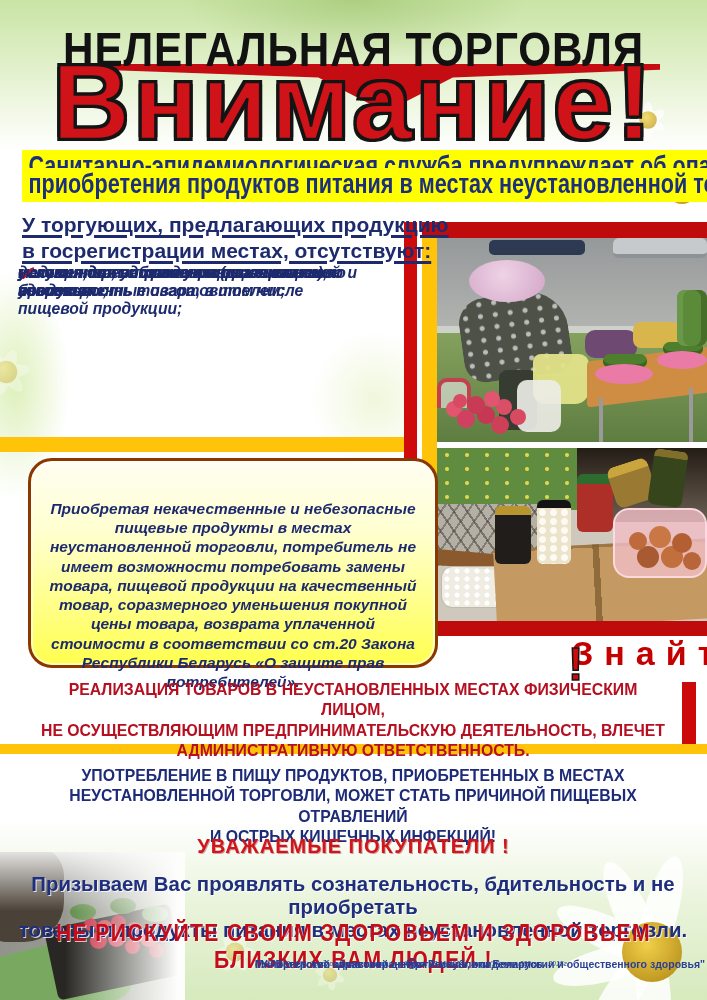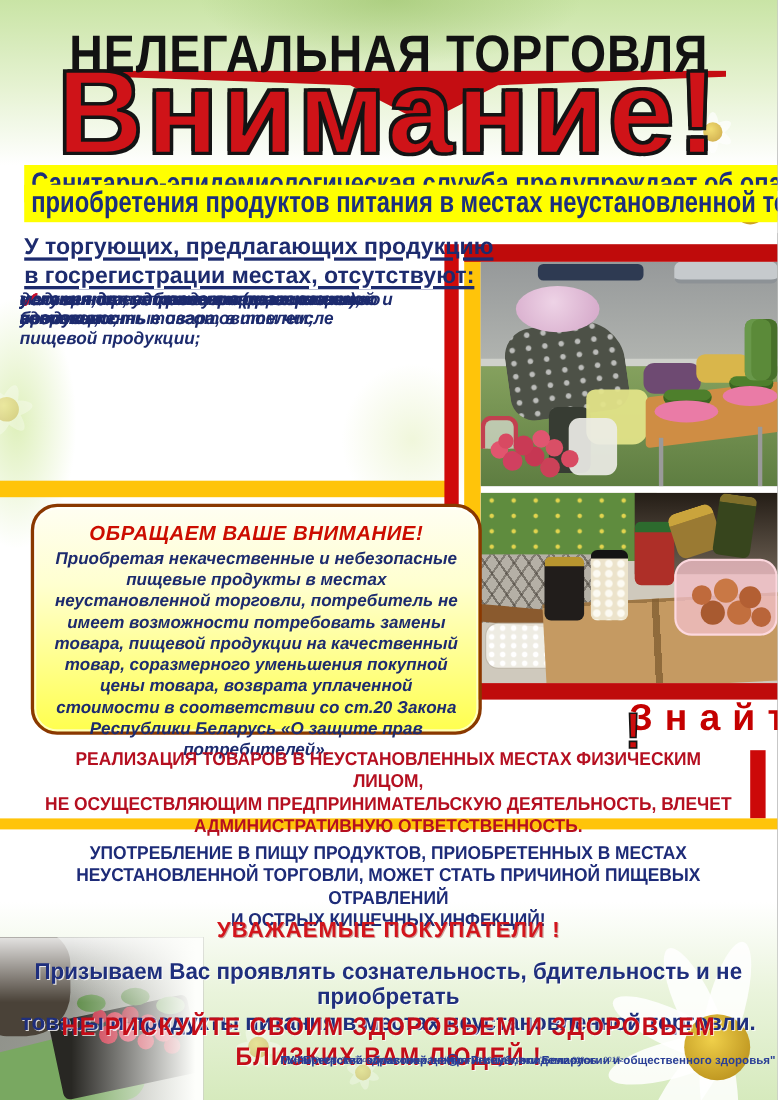--- a/index.html
+++ b/index.html
@@ -360,21 +360,20 @@
     <div class="jar jar-garlic"></div>
     <div class="jar jar-red"></div>
     <div class="jar jar-gold"></div>
     <div class="jar jar-green"></div>
     <div class="p2-onionbag">
       <div class="p2-onions"></div>
     </div>
   </div>
 
   <div class="notice-box">
-    <div class="notice-title">ОБРАЩАЕМ ВАШЕ ВНИМАНИЕ!</div>
     <div class="notice-body">Приобретая некачественные и небезопасные пищевые продукты в местах неустановленной торговли, потребитель не имеет возможности потребовать замены товара, пищевой продукции на качественный товар, соразмерного уменьшения покупной цены товара, возврата уплаченной стоимости в соответствии со ст.20 Закона Республики Беларусь «О защите прав потребителей».</div>
   </div>
 
   <div class="know">
     <span class="word">Знайте</span>
       <span class="excl">!</span>
   </div>
 
   <div class="admin-warning">
     <div style="position:relative">РЕАЛИЗАЦИЯ ТОВАРОВ В НЕУСТАНОВЛЕННЫХ МЕСТАХ ФИЗИЧЕСКИМ ЛИЦОМ,</div>

